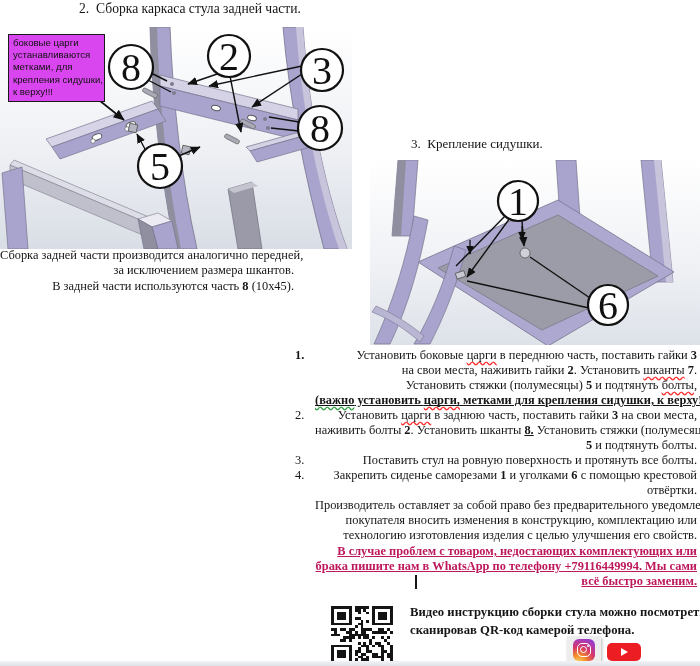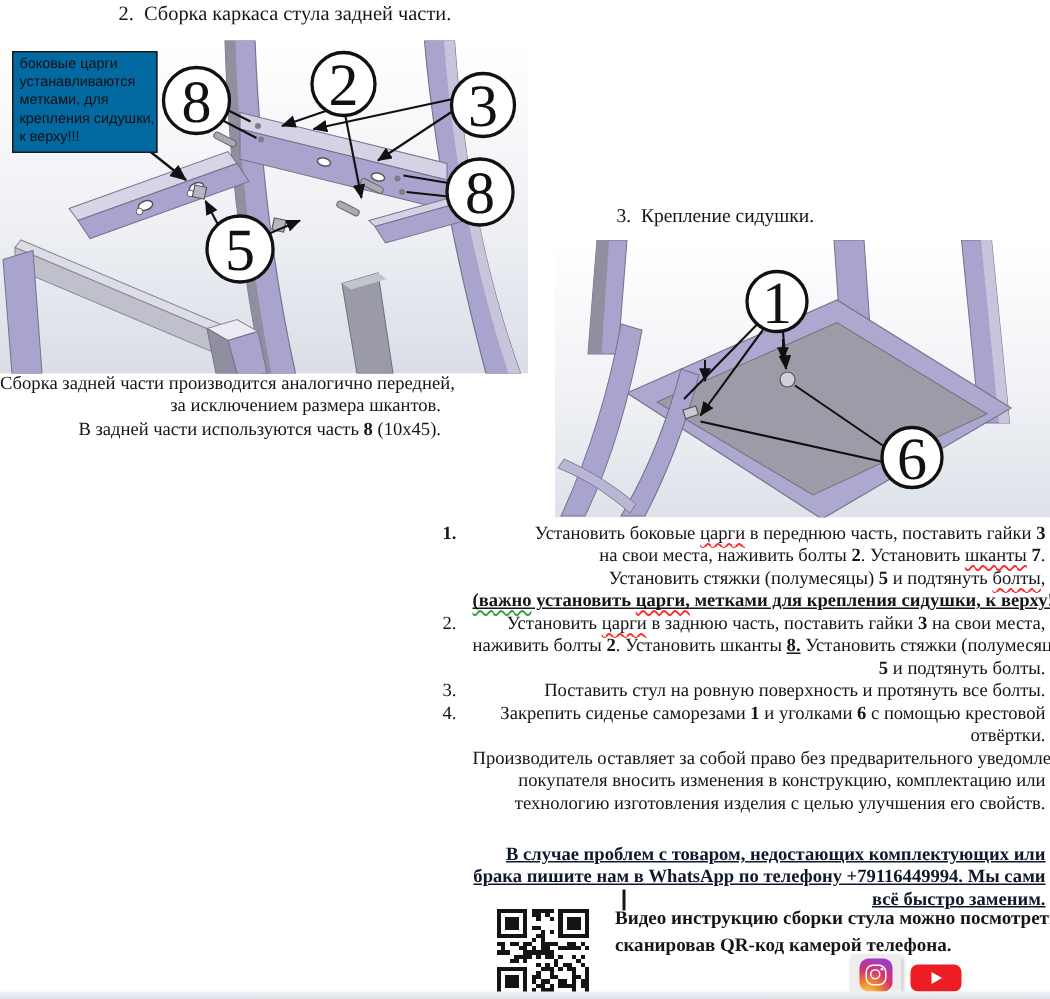--- a/index.html
+++ b/index.html
@@ -7,31 +7,31 @@
         font-family:"Liberation Serif",serif;color:#151515;}
   .b{font-weight:bold;}
   .u{text-decoration:underline;}
   .sq{text-decoration:underline wavy #ff2a2a;text-decoration-skip-ink:none;text-underline-offset:2px;}
   .sqg{text-decoration:underline wavy #2f9e44;text-decoration-skip-ink:none;text-underline-offset:2px;}
   .tl{white-space:pre;}
   .h2{position:absolute;left:79px;top:1px;font-size:13.6px;white-space:pre;}
   .h3{position:absolute;left:411px;top:136px;font-size:13px;white-space:pre;}
   .diag1{position:absolute;left:0;top:27px;}
   .diag2{position:absolute;left:370px;top:160px;}
-  .note{position:absolute;left:8px;top:34px;width:88px;background:#0369a1;border:1.2px solid #1a1a1a;
+  .note{position:absolute;left:8px;top:34px;width:88px;background:#d946ef;border:1.2px solid #1a1a1a;
         padding:2px 3px 3px 4px;font-family:"Liberation Sans",sans-serif;font-size:9.6px;color:#111;}
   .note .tl{line-height:12.2px;}
   .caption{position:absolute;left:0;top:248px;width:294px;font-size:12.4px;}
   .caption .tl{line-height:15.4px;text-align:right;}
   .instr{position:absolute;left:295px;top:348px;width:402px;font-size:12.4px;}
   .instr .tl{line-height:15px;text-align:right;}
   .li{position:relative;padding-left:20px;}
   .num{position:absolute;left:0;top:0;line-height:15px;}
   .li-1 .num{font-weight:bold;}
-  .warning{position:relative;margin-top:19px;margin-left:1px;font-weight:bold;color:#0f172a;text-decoration:underline;}
+  .warning{position:relative;margin-top:1px;margin-left:1px;font-weight:bold;color:#be185d;text-decoration:underline;}
   .cursor{position:absolute;left:119px;top:31px;width:2px;height:14px;background:#151515;}
   .qr-svg{position:absolute;left:331px;top:606px;}
   .qr-svg rect{fill:#141414;}
   .qrtext{position:absolute;left:410px;top:604px;font-weight:bold;font-size:12.7px;}
   .qrtext .tl{line-height:17.5px;}
   .ig-wrap{position:absolute;left:567px;top:636px;width:34px;height:28px;background:#ededed;
            box-shadow:1px 2px 3px rgba(0,0,0,.28);display:flex;align-items:center;justify-content:center;}
   .ig{position:relative;width:22px;height:22px;border-radius:6px;
       background:radial-gradient(circle at 25% 110%,#fdd55f 0%,#f28a2e 28%,#d6346b 56%,#a43bbd 82%,#7a3ddb 100%);}
   .ig-cam{position:absolute;left:4px;top:4px;right:4px;bottom:4px;border:1.5px solid #fff;border-radius:5px;}
@@ -212,21 +212,21 @@
       <circle cx="238" cy="145" r="20"></circle>
         <text x="238" y="159">6</text>
     </g>
   </svg>
 
   <div class="instr">
     <div class="li li-1">
       <span class="num">1.</span>
       <div>
           <div class="tl"><span>Установить боковые </span><span class="sq">царги</span><span> в переднюю часть, поставить гайки </span><span class="b">3</span></div>
-          <div class="tl"><span>на свои места, наживить болты </span><span class="b">2</span><span>. Установить </span><span class="sq">шканты</span><span> </span><span class="b">7</span><span>.</span></div>
+          <div class="tl"><span>на свои места, наживить гайки </span><span class="b">2</span><span>. Установить </span><span class="sq">шканты</span><span> </span><span class="b">7</span><span>.</span></div>
           <div class="tl"><span>Установить стяжки (полумесяцы) </span><span class="b">5</span><span> и подтянуть </span><span class="sq">болты</span><span>,</span></div>
           <div class="tl b u"><span class="sqg">(важно</span><span> установить </span><span class="sq">царги,</span><span> метками для крепления сидушки, к верху!)</span></div>
         </div>
     </div>
     <div class="li">
       <span class="num">2.</span>
       <div>
           <div class="tl"><span>Установить </span><span class="sq">царги</span><span> в заднюю часть, поставить гайки </span><span class="b">3</span><span> на свои места,</span></div>
           <div class="tl"><span>наживить болты </span><span class="b">2</span><span>. Установить шканты </span><span class="b u">8.</span><span> Установить стяжки (полумесяцы)</span></div>
           <div class="tl"><span class="b">5</span><span> и подтянуть болты.</span></div>

